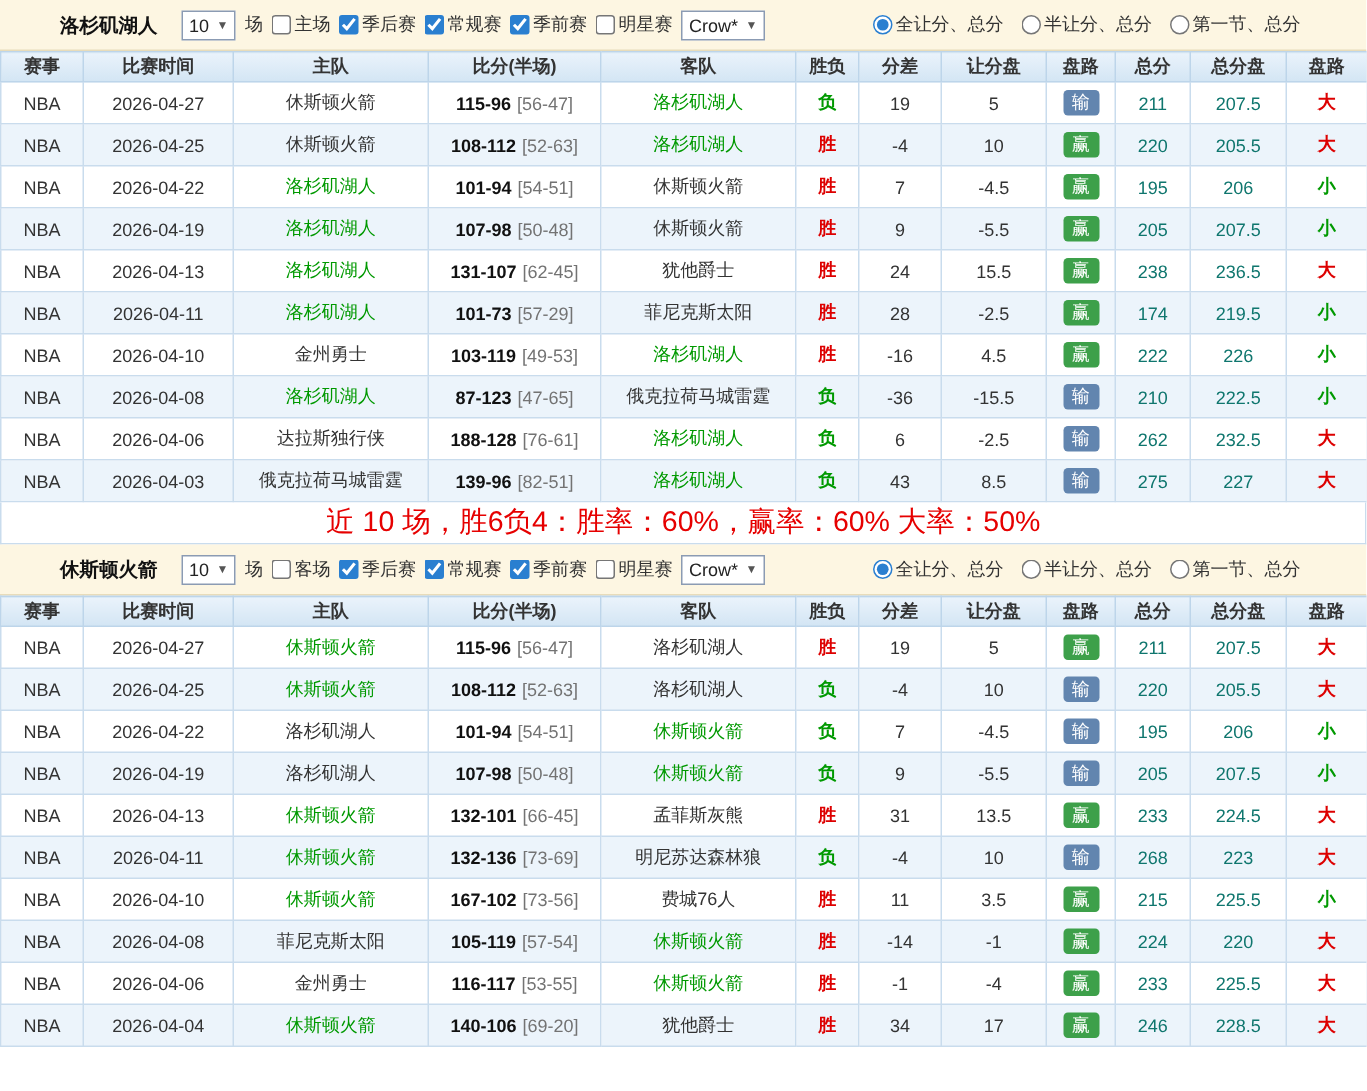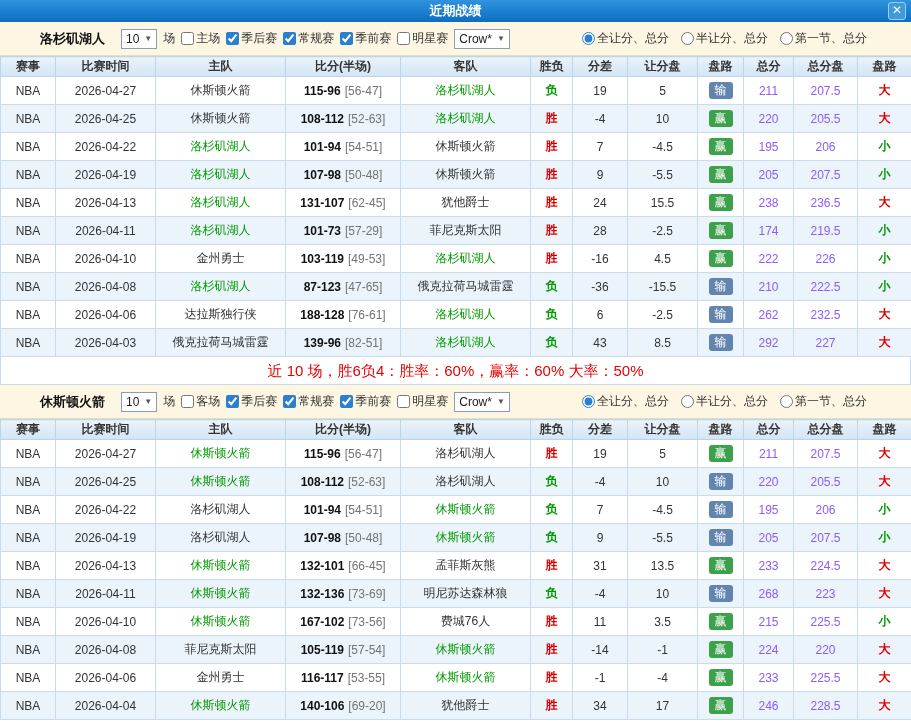--- a/index.html
+++ b/index.html
@@ -31,34 +31,30 @@
   .result-table tbody tr:nth-child(even) td{background:#ecf4fb;}
   td.team-hl{color:#009900;}
   .score-main{font-weight:bold;color:#111;}
   .half{color:#737373;margin-left:4px;}
   td.res-win{color:#dd0000;font-weight:bold;}
   td.res-lose{color:#009900;font-weight:bold;}
   .badge{display:inline-block;min-width:24px;padding:2px 5px;border-radius:3px;color:#fff;
          font-size:12px;line-height:13px;}
   .badge-win{background:#3da04a;}
   .badge-lose{background:#6285af;}
-  td.blue{color:#8b5cf6;}
+  td.blue{color:#0f766e;}
   td.ou-big{color:#dd0000;font-weight:bold;}
   td.ou-small{color:#009900;font-weight:bold;}
-  .summary{height:28px;line-height:27px;text-align:center;color:#e60000;font-size:15px;
+  .summary{height:28px;line-height:27px;text-align:center;color:#e60000;font-size:19px;
            background:#fff;border:1px solid #c9dced;border-top:none;}
 </style>
 </head>
 <body>
 
 <div class="modal">
-  <div class="titlebar">
-    <span class="title">近期战绩</span>
-    <span class="close-btn">✕</span>
-  </div>
   <div id="sections">
       <div class="section">
         <div class="filterbar">
           <span class="team-name">洛杉矶湖人</span>
           <span class="fake-select">
             <span class="fs-val">10</span>
             <span class="fs-arrow">▼</span>
           </span>
           <span class="suffix">场</span>
           <label class="cb">
@@ -261,21 +257,21 @@
             <tr>
               <td class="c-league">NBA</td>
               <td class="c-date">2026-04-03</td>
               <td class="c-team">俄克拉荷马城雷霆</td>
               <td class="c-score"><span class="score-main">139-96</span><span class="half">[82-51]</span></td>
               <td class="team-hl">洛杉矶湖人</td>
               <td class="res-lose">负</td>
               <td class="c-diff">43</td>
               <td class="c-line">8.5</td>
               <td class="c-badge"><span class="badge badge-lose">输</span></td>
-              <td class="blue">292</td>
+              <td class="blue">275</td>
               <td class="blue">227</td>
               <td class="ou-big">大</td>
             </tr>
           </tbody>
         </table>
         <div class="summary">近 10 场，胜6负4：胜率：60%，赢率：60% 大率：50%</div>
       </div>
       <div class="section">
         <div class="filterbar">
           <span class="team-name">休斯顿火箭</span>

